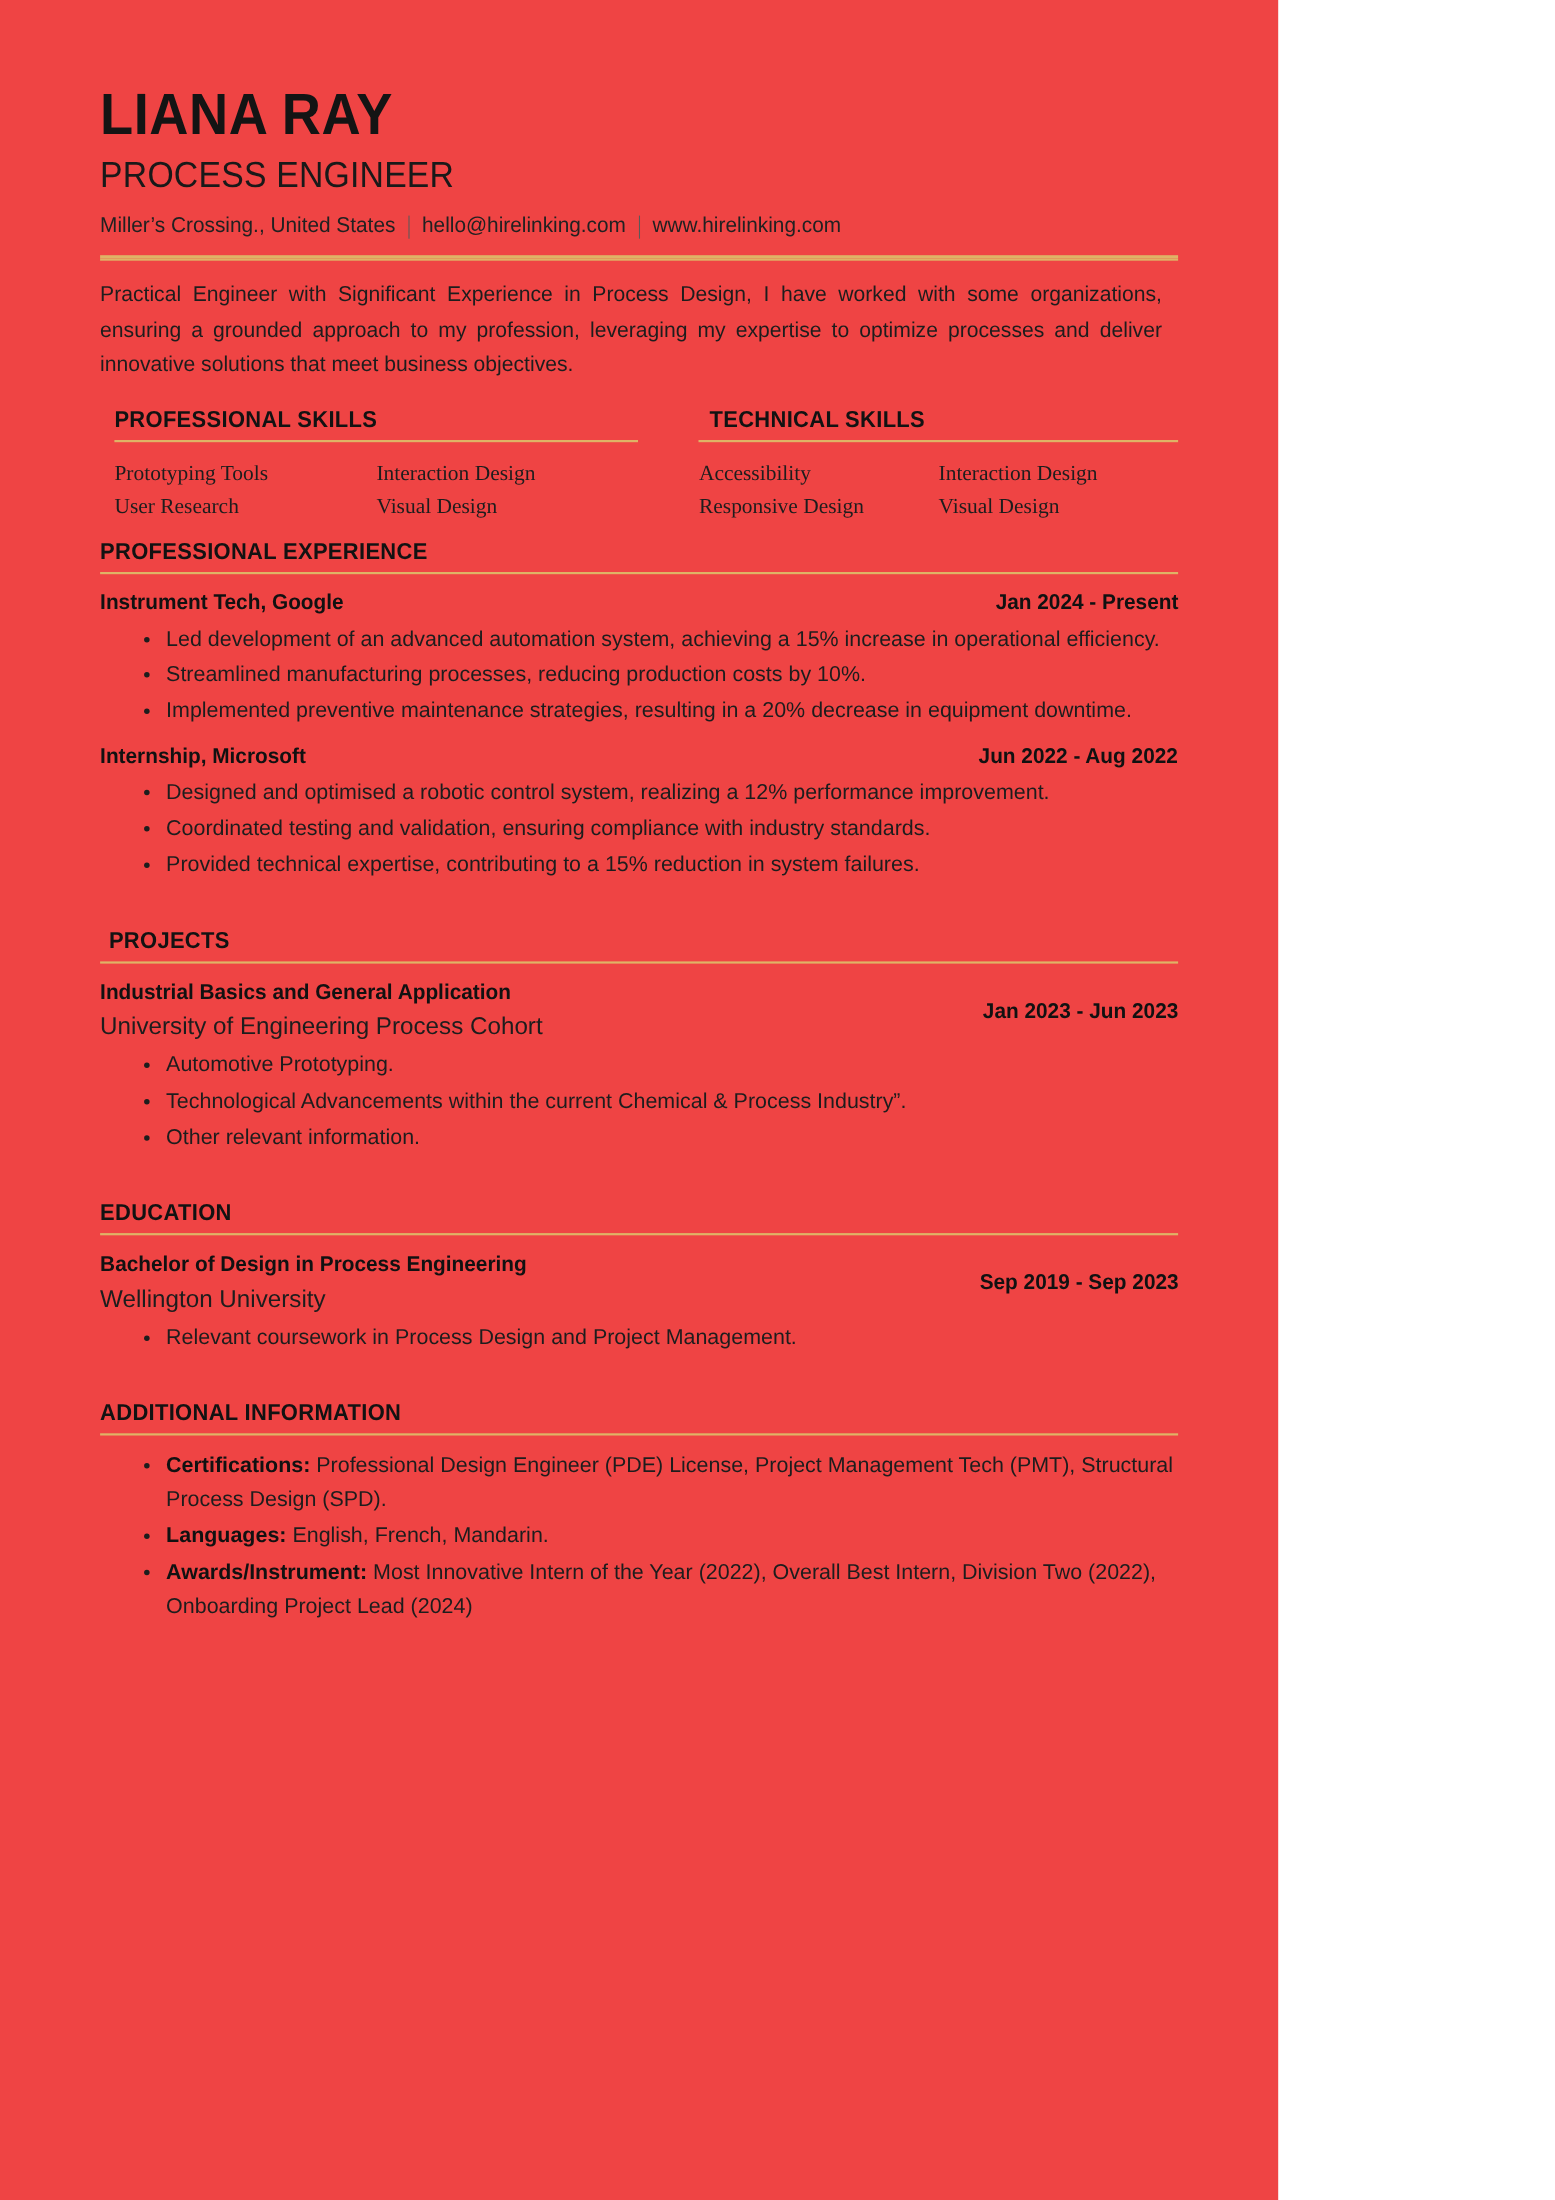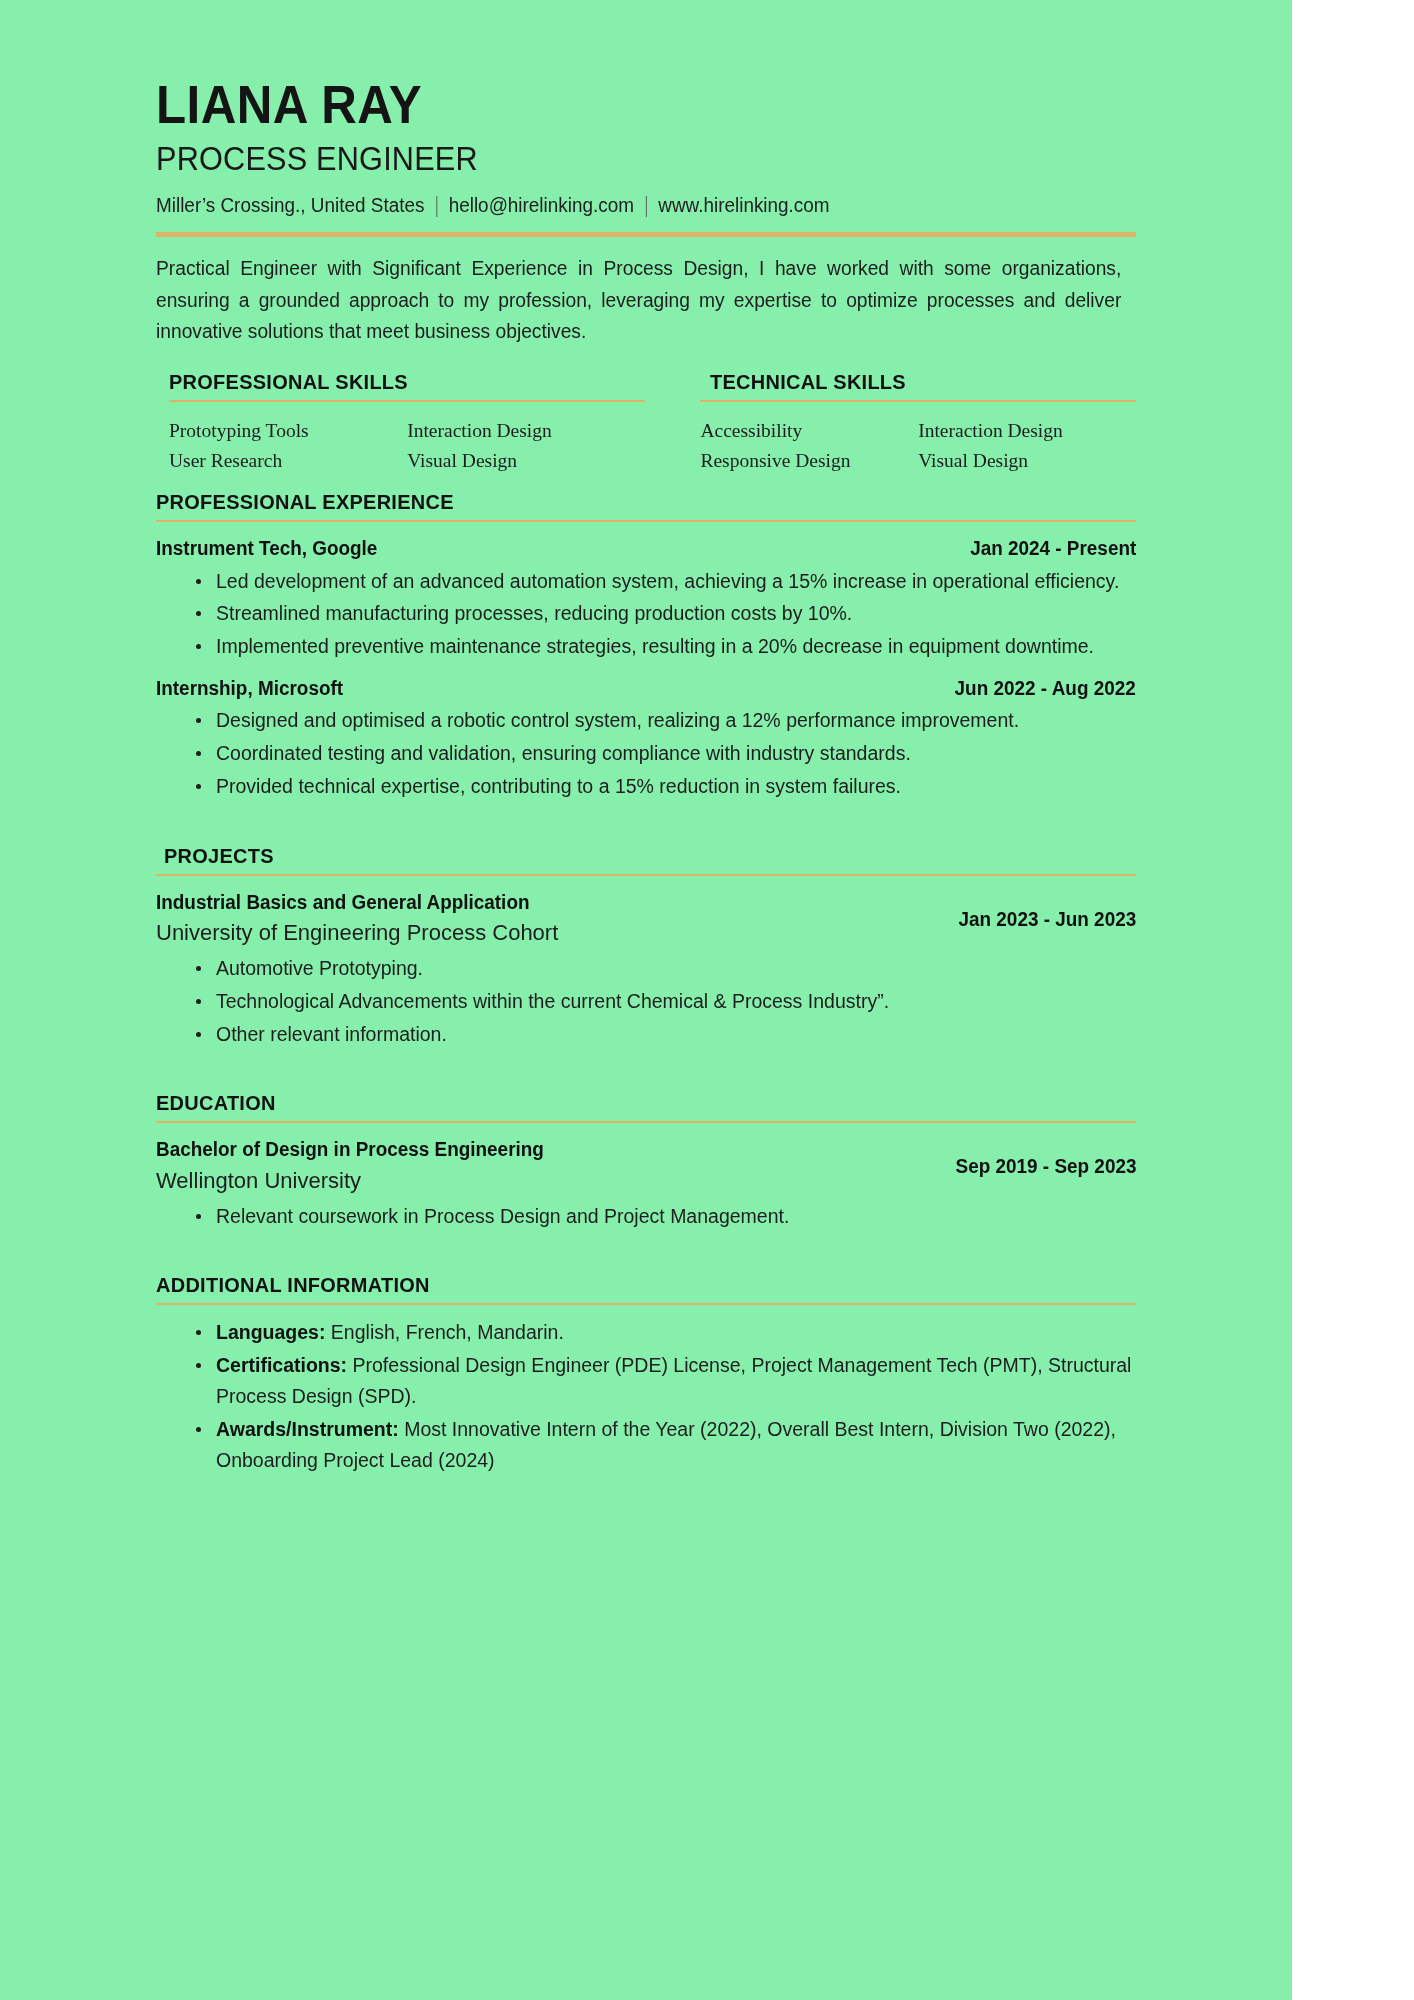--- a/index.html
+++ b/index.html
@@ -7,23 +7,23 @@
     padding: 0;
     background: #ffffff;
   }
   body {
     font-family: "Liberation Sans", sans-serif;
     color: #1c1c1c;
     -webkit-font-smoothing: antialiased;
   }
   .page {
     position: relative;
-    width: 1292px;
+    width: 1162px;
     min-height: 2000px;
-    background: #86efac;
+    background: #ef4444;
     box-sizing: border-box;
     padding: 78px 62px 16px 62px;
   }
   .inner {
     width: 980px;
     margin: 0 auto;
   }
 
   
   .name {
@@ -330,24 +330,24 @@
     <div class="gap-md"></div>
 
     <div class="section">
       <div class="sec-head-wrap">
         <div class="sec-head">ADDITIONAL INFORMATION</div>
       </div>
       <hr class="rule thin">
 
       <ul class="bullets" style="margin-top:12px;">
         <li>
-          <b>Languages:</b><span> English, French, Mandarin.</span>
+          <b>Certifications:</b><span> Professional Design Engineer (PDE) License, Project Management Tech (PMT), Structural Process Design (SPD).</span>
         </li>
         <li>
-          <b>Certifications:</b><span> Professional Design Engineer (PDE) License, Project Management Tech (PMT), Structural Process Design (SPD).</span>
+          <b>Languages:</b><span> English, French, Mandarin.</span>
         </li>
         <li>
           <b>Awards/Instrument:</b><span> Most Innovative Intern of the Year (2022), Overall Best Intern, Division Two (2022), Onboarding Project Lead (2024)</span>
         </li>
       </ul>
     </div>
 
   </div>
 </div>
 

